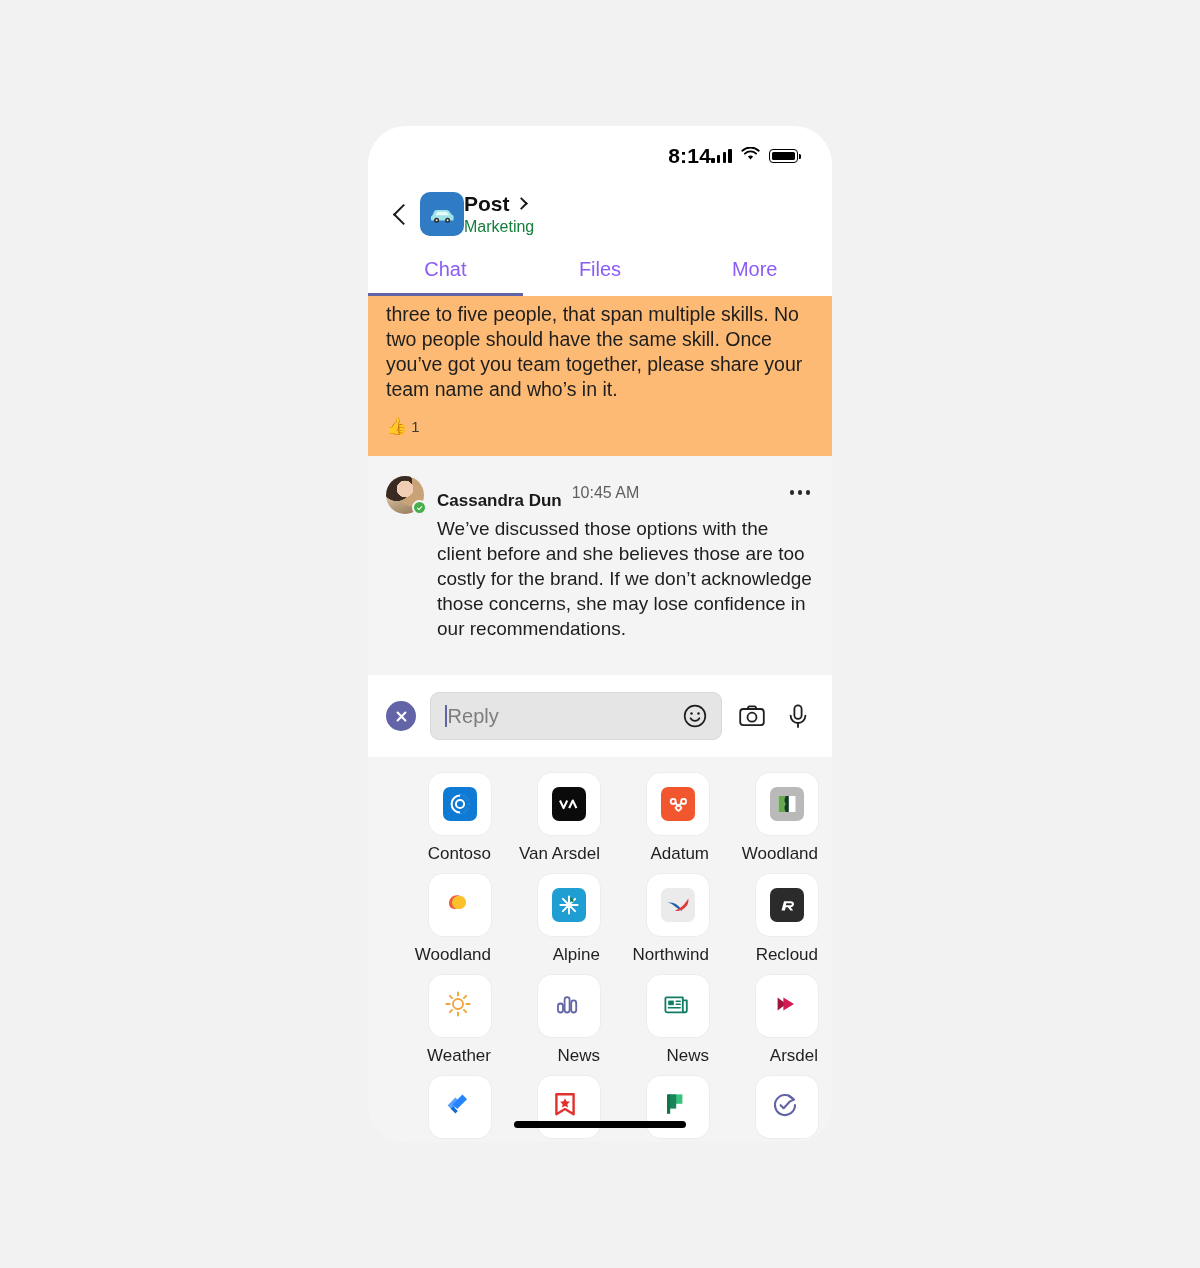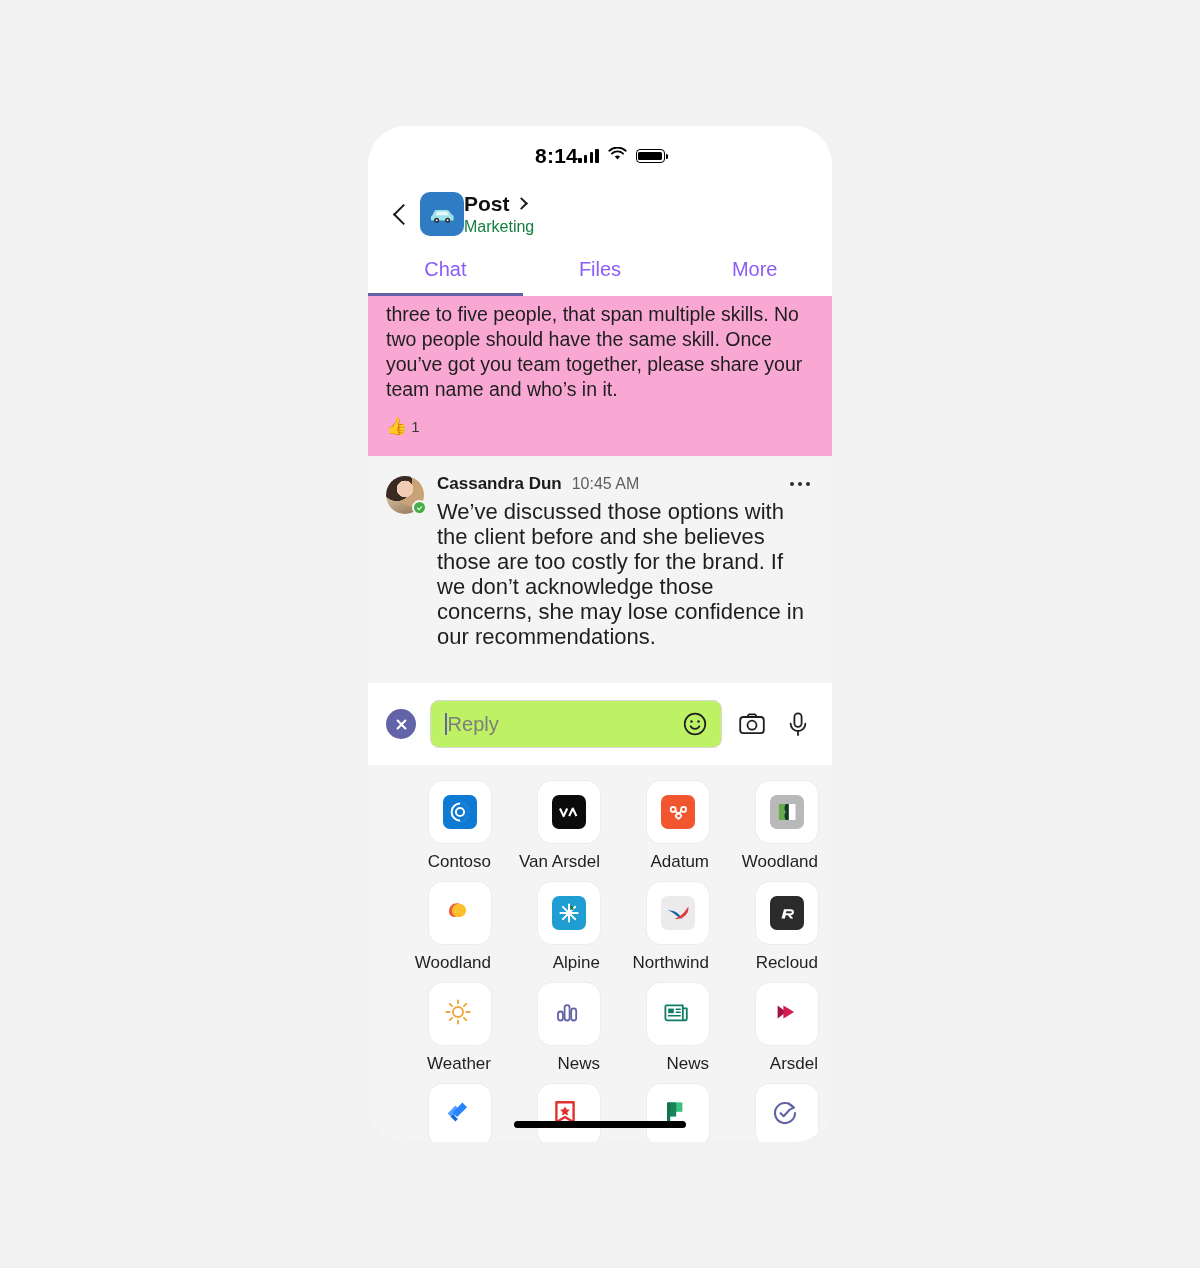--- a/index.html
+++ b/index.html
@@ -20,21 +20,21 @@
     width: 464px; height: 1016px;
     background: #ffffff;
     border-radius: 38px;
     overflow: hidden;
     display: flex; flex-direction: column;
   }
 
   
   .statusbar {
     height: 52px; flex: 0 0 52px;
-    display: flex; align-items: center; justify-content: center;
+    display: flex; align-items: center; justify-content: flex-end;
     padding: 8px 34px 0 34px;
   }
   .status-time { font-size: 21px; font-weight: bold; color: #000; letter-spacing: .2px; }
   .status-icons { display: flex; align-items: center; gap: 9px; }
   .bars { display: flex; align-items: flex-end; gap: 2.2px; height: 13px; }
   .bars i { display: block; width: 3.6px; background: #000; border-radius: 1px; }
   .bars i:nth-child(1){ height: 5px; }
   .bars i:nth-child(2){ height: 8px; }
   .bars i:nth-child(3){ height: 11px; }
   .bars i:nth-child(4){ height: 13.5px; }
@@ -74,21 +74,21 @@
     flex: 1; text-align: center; font-size: 20px; color: #8b5cf6;
     padding: 6px 0 15px 0; cursor: pointer; position: relative;
   }
   .tab.active::after {
     content:''; position:absolute; left:0; right:0; bottom:0; height:3px; background: var(--accent);
   }
 
   
   .messages { flex: 0 0 auto; position: relative; overflow: hidden; }
   .msg-a {
-    background:#f9a8d4; padding: 0 18px 20px 18px;
+    background:#fdba74; padding: 0 18px 20px 18px;
     position: relative;
   }
   .msg-a .body {
     font-size: 19.5px; line-height: 25px; color: #1e1e1e;
     padding-top: 6px;
   }
   .reaction {
     display:inline-flex; align-items:center; gap:4px;
     margin-top: 16px; font-size: 15px; color:#3a3a3a;
   }
@@ -109,39 +109,39 @@
     overflow: hidden;
   }
   .presence {
     position:absolute; right:-3px; bottom:-1px;
     width: 15px; height: 15px; border-radius:50%; background: var(--presence);
     border: 2px solid #f4f4f4; display:flex; align-items:center; justify-content:center;
   }
   .presence .tick { width:5px; height:2.6px; border-left:1.6px solid #fff; border-bottom:1.6px solid #fff; transform: rotate(-45deg); margin-top:-1px;}
   .msg-b-main { flex: 1 1 auto; min-width: 0; }
   .msg-meta { display:flex; align-items:center; gap:10px; }
-  .sender { font-size: 17px; font-weight: bold; color:#1b1b1b; }
+  .sender { font-size: 17px; font-weight: bold; color:#1b1b1b;margin-top:17px; }
   .time { font-size: 16px; color:#5e5e5e; }
   .more-dots { margin-left:auto; display:flex; gap:3.5px; align-items:center; cursor:pointer; padding: 4px; }
   .more-dots i { width:4.4px; height:4.4px; border-radius:50%; background:#2b2b2b; display:block; }
-  .msg-b .body { font-size: 22px; line-height: 25px; color:#1e1e1e; margin-top: 5px; }
+  .msg-b .body { font-size: 19px; line-height: 25px; color:#1e1e1e; margin-top: 5px; }
 
   
   .reply-bar {
     background:#fff; display:flex; align-items:center; gap: 14px;
     padding: 17px 18px; flex: 0 0 auto;
   }
   .close-fab {
     width: 30px; height: 30px; border-radius:50%; background: var(--accent);
     display:flex; align-items:center; justify-content:center; flex:0 0 auto; cursor:pointer;
   }
   .close-fab svg { display:block; }
   .reply-field {
     flex: 1 1 auto; height: 48px; border:1.4px solid #d8d8d8; border-radius:9px;
-    display:flex; align-items:center; padding: 0 10px 0 14px; background:#bef264;
+    display:flex; align-items:center; padding: 0 10px 0 14px; background:#e5e5e5;
   }
   .caret { width:1.6px; height: 22px; background: var(--accent); margin-right:1px; }
   .reply-placeholder { font-size: 20px; color:#7d7d7d; flex:1 1 auto; }
   .icon-btn { width:32px; height:32px; display:flex; align-items:center; justify-content:center; cursor:pointer; flex:0 0 auto; }
 
   
   .app-panel { background:#f4f4f4; flex:1 1 auto; padding: 16px 0 0 0; overflow:hidden; }
   .app-grid { display:grid; grid-template-columns: repeat(4, 1fr); row-gap: 10px; padding: 0 14px; }
   .app-cell { display:flex; flex-direction:column; align-items:flex-end; gap: 9px; cursor:pointer; }
   .app-tile {

